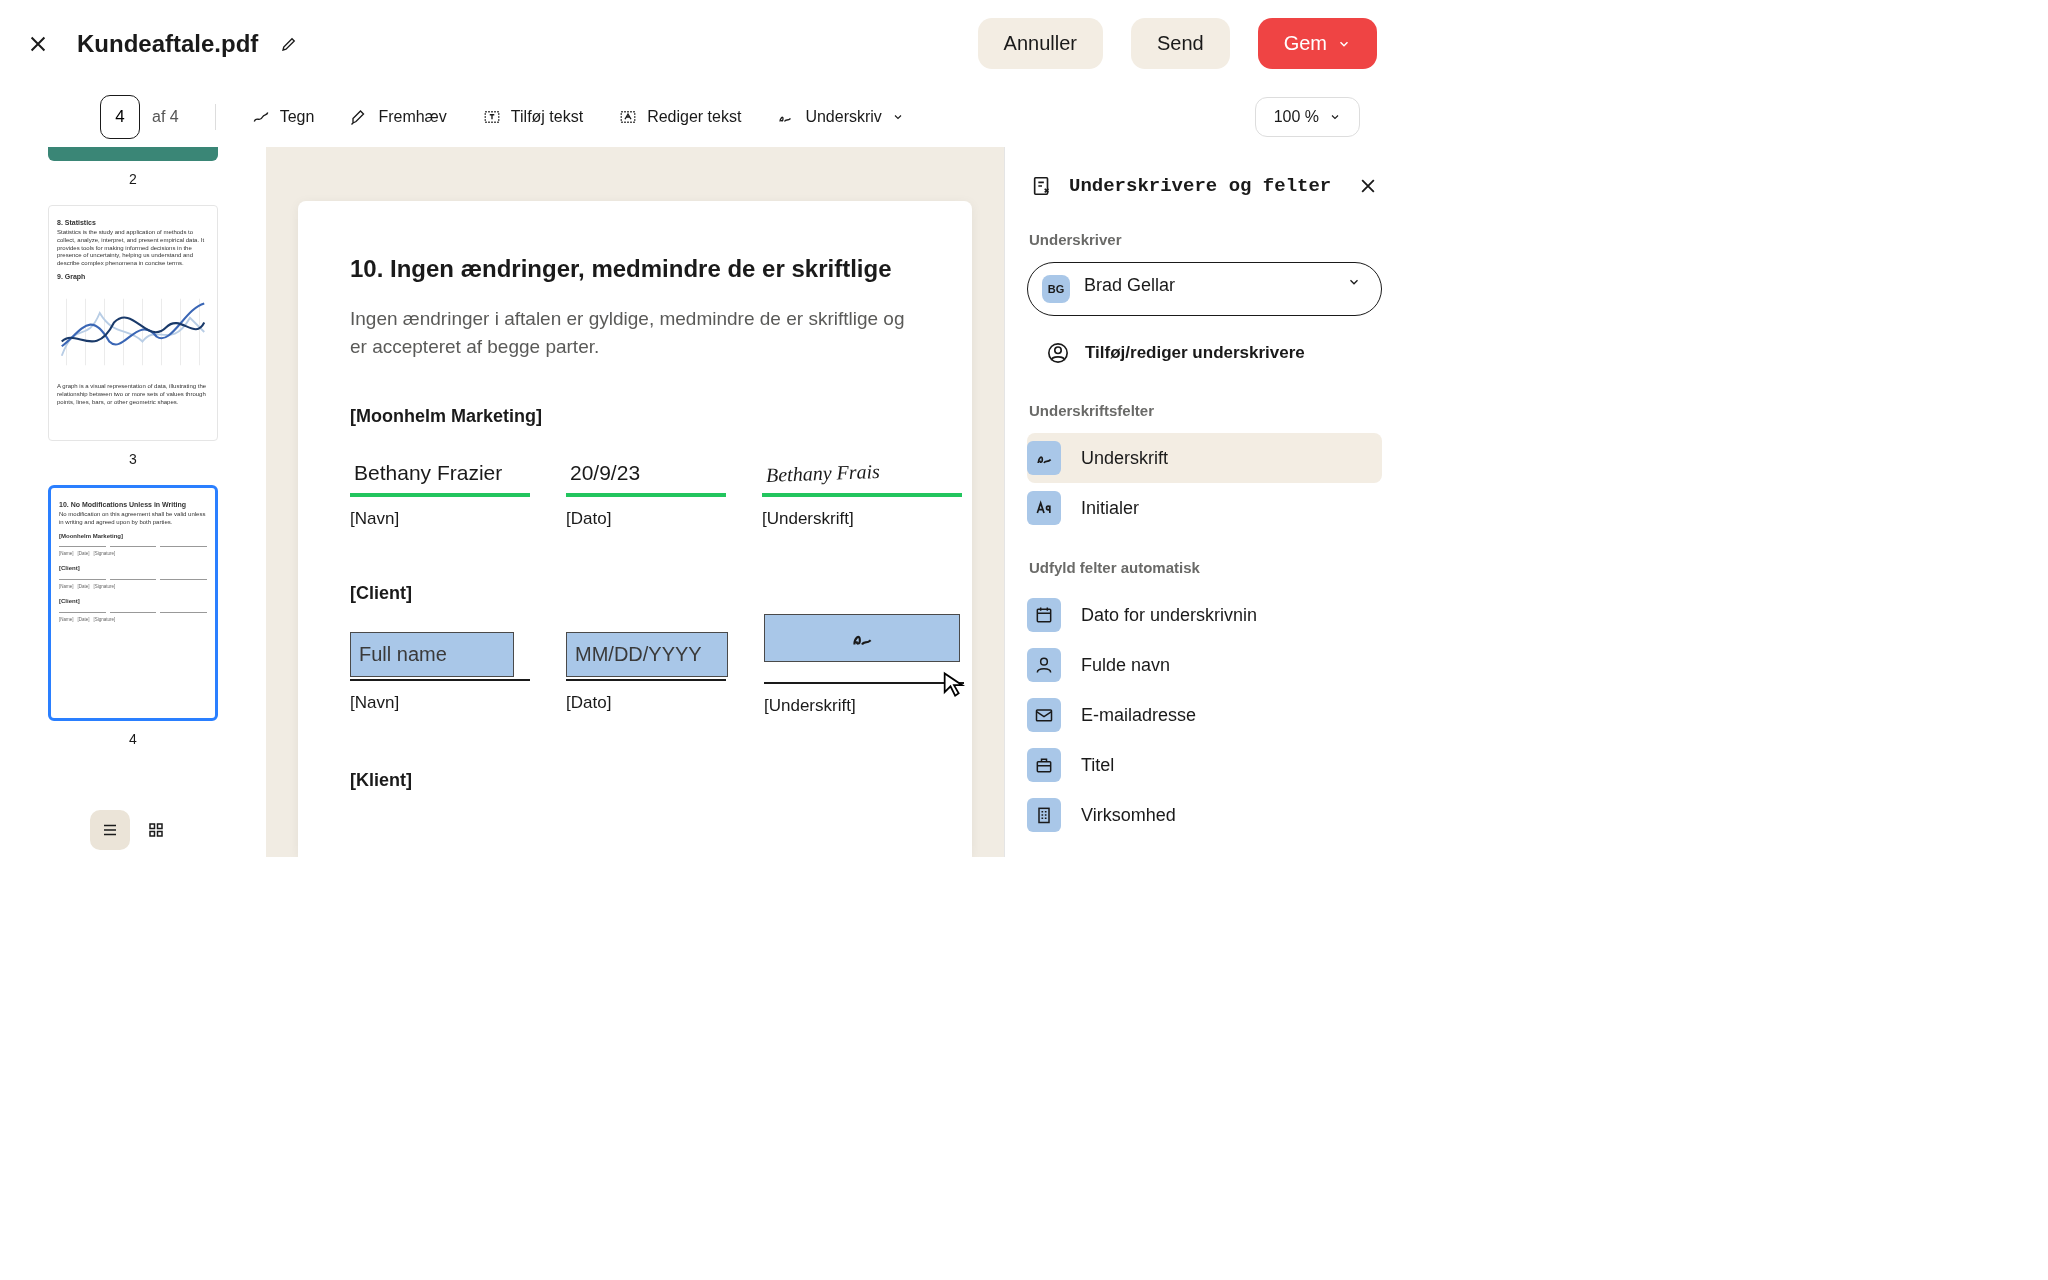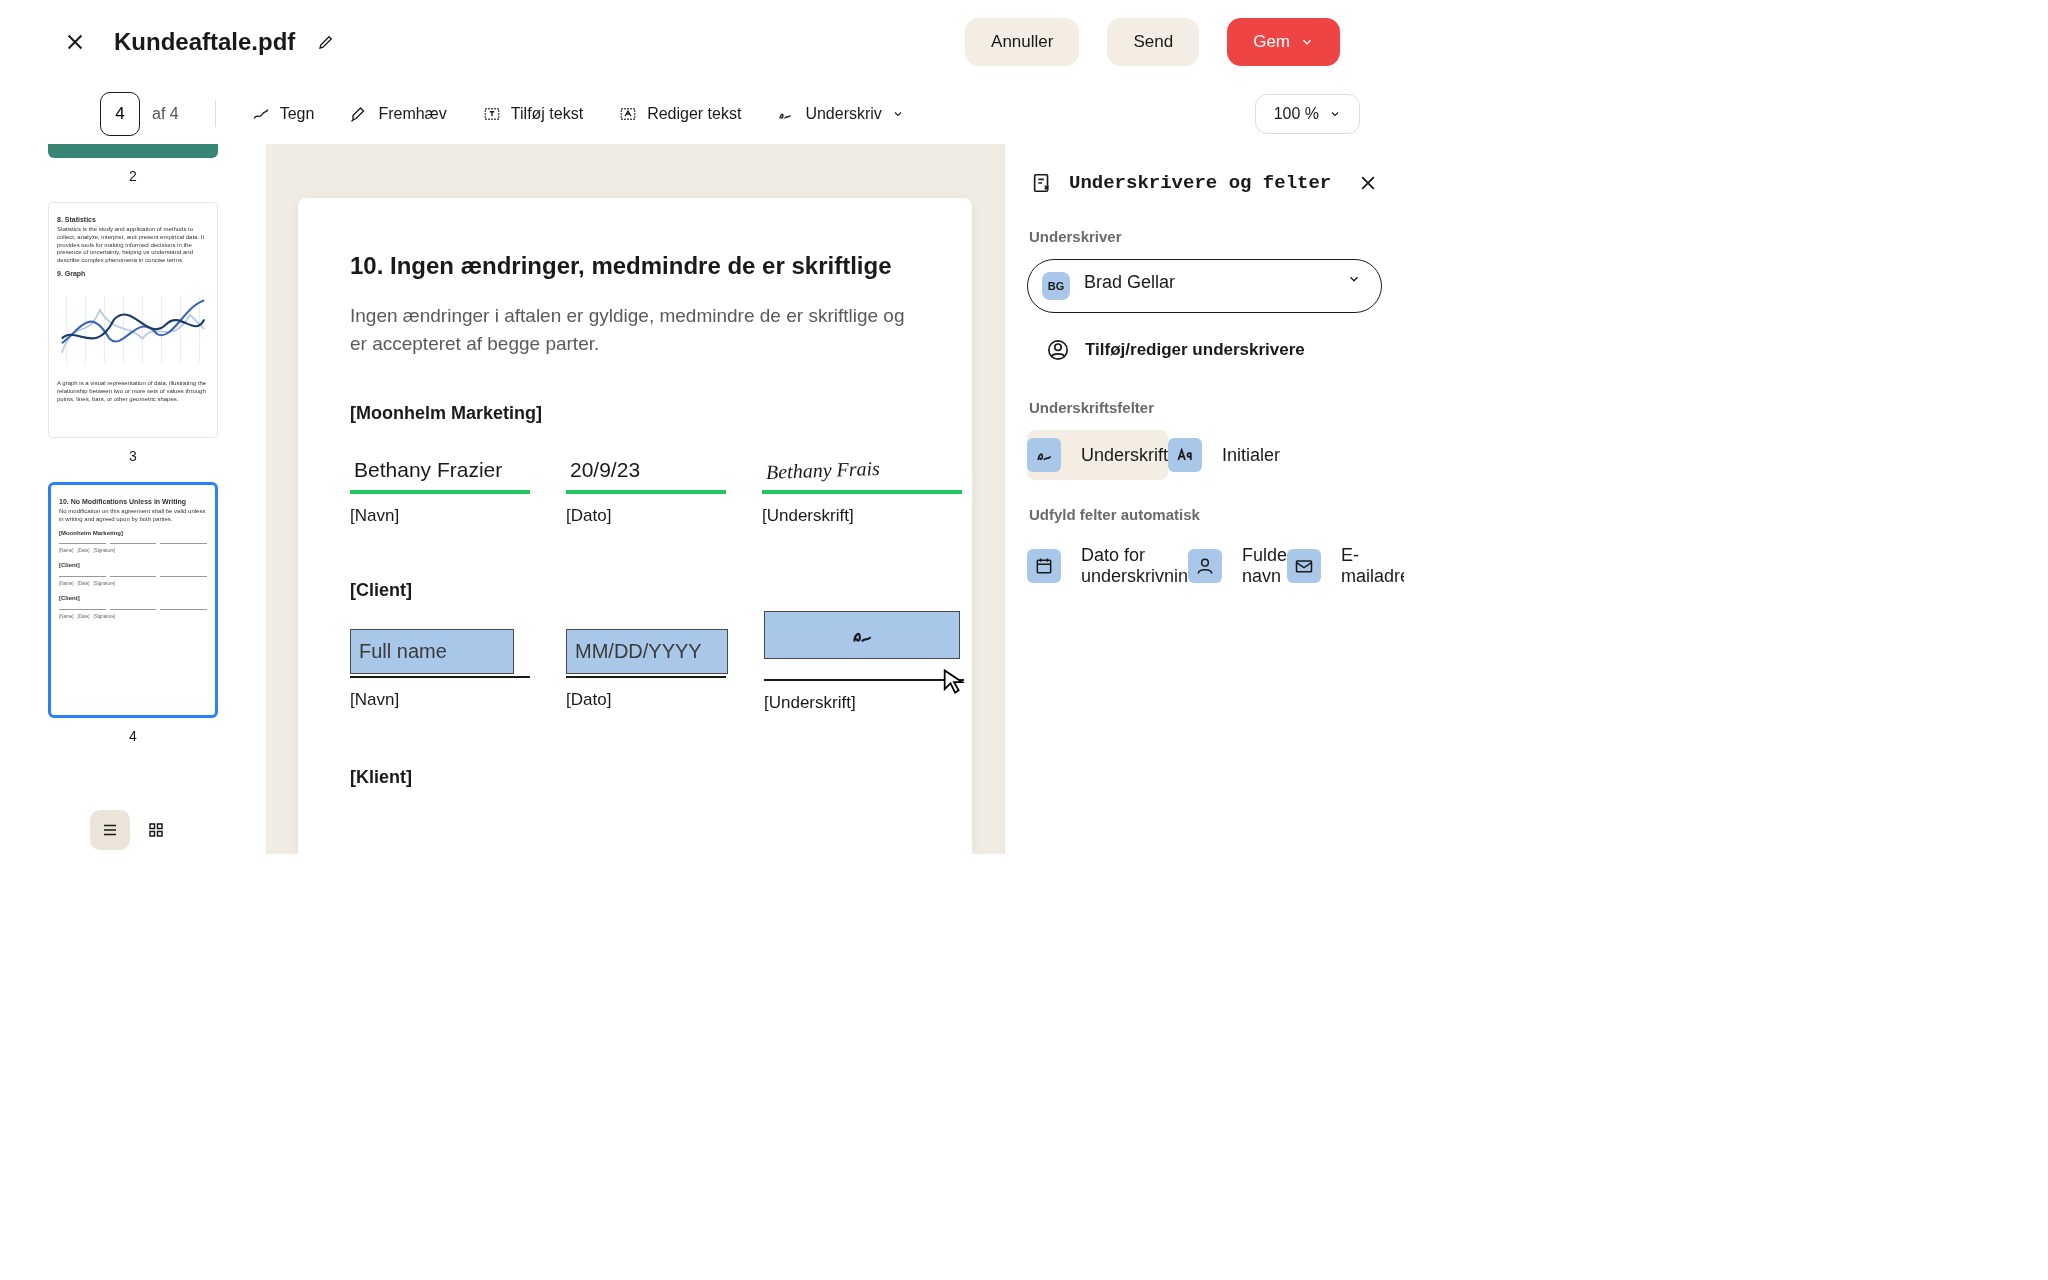--- a/index.html
+++ b/index.html
@@ -1,25 +1,25 @@
 <!DOCTYPE html>
 <html><head>
 <meta charset="utf-8">
 <style>
 * { margin: 0; padding: 0; box-sizing: border-box; }
 body { font-family: -apple-system, BlinkMacSystemFont, "Segoe UI", sans-serif; background: #fff; color: #1a1a1a; overflow: hidden; }
 .app { width: 1404px; height: 860px; background: #fff; border-radius: 24px; overflow: hidden; position: relative; }
 
 
-.header { display: flex; align-items: center; padding: 18px 64px; gap: 28px; }
+.header { display: flex; align-items: center; padding: 18px 27px; gap: 28px; }
 .close-x { width: 22px; height: 22px; cursor: pointer; }
 .title { font-size: 24px; font-weight: 600; }
 .edit-pencil { width: 18px; height: 18px; cursor: pointer; margin-left: -6px; }
 .header-spacer { flex: 1; }
-.btn { padding: 14px 26px; border-radius: 14px; font-size: 17px; font-weight: 500; border: none; cursor: pointer; }
+.btn { padding: 14px 26px; border-radius: 14px; font-size: 20px; font-weight: 500; border: none; cursor: pointer; }
 .btn-light { background: #f3ede3; color: #1a1a1a; }
 .btn-dark { background: #ef4444; color: #fff; display: flex; align-items: center; gap: 10px; }
 
 
 .toolbar { display: flex; align-items: center; padding: 0 44px 0 100px; height: 60px; gap: 36px; border-bottom: 0; }
 .page-input-wrap { display: flex; align-items: center; gap: 12px; }
 .page-input { width: 40px; height: 44px; border: 1.5px solid #1a1a1a; border-radius: 10px; text-align: center; font-size: 17px; font-weight: 500; }
 .page-total { font-size: 16px; color: #555; }
 .tool-sep { width: 1px; height: 26px; background: #ddd; }
 .tool { display: flex; align-items: center; gap: 10px; font-size: 16px; font-weight: 500; cursor: pointer; color: #1a1a1a; }
@@ -69,21 +69,21 @@
 
 .panel { width: 400px; border-left: 1px solid #e5e5e5; padding: 28px 22px 0 22px; overflow-y: hidden; }
 .panel-header { display: flex; align-items: center; gap: 16px; margin-bottom: 34px; padding: 0 4px; }
 .panel-title { font-size: 19px; font-weight: 700; flex: 1; font-family: Liberation Mono, monospace; }
 .panel-close { cursor: pointer; }
 .section-label { font-size: 15px; font-weight: 600; color: #6a6a68; margin-bottom: 14px; padding-left: 2px; }
 .signer-select { border: 1.5px solid #1a1a1a; border-radius: 32px; padding: 12px 20px 12px 14px; display: flex; align-items: flex-start; gap: 14px; cursor: pointer; margin-bottom: 18px; }
 .avatar { width: 28px; height: 28px; border-radius: 8px; background: #a9c7e8; font-size: 11px; font-weight: 700; display: flex; align-items: center; justify-content: center; color: #1a1a1a; }
 .signer-name { font-size: 18px; font-weight: 500; flex: 1; }
 .add-signer { display: flex; align-items: center; gap: 16px; font-size: 17px; font-weight: 700; cursor: pointer; padding: 8px 20px; margin-bottom: 30px; }
-.field-list { display: flex; flex-direction: row; gap: 0; margin-bottom: 26px; }
+.field-list { display: flex; flex-direction: column; gap: 0; margin-bottom: 26px; }
 .field-item { display: flex; align-items: center; gap: 20px; padding: 8px 0; cursor: pointer; border-radius: 8px; }
 .field-item.highlighted { background: #f3ede3; }
 .field-icon { width: 34px; height: 34px; background: #a9c7e8; border-radius: 6px; display: flex; align-items: center; justify-content: center; flex-shrink: 0; }
 .field-label { font-size: 18px; font-weight: 500; }
 
 svg { display: block; }
 </style>
 </head>
 <body>
 

